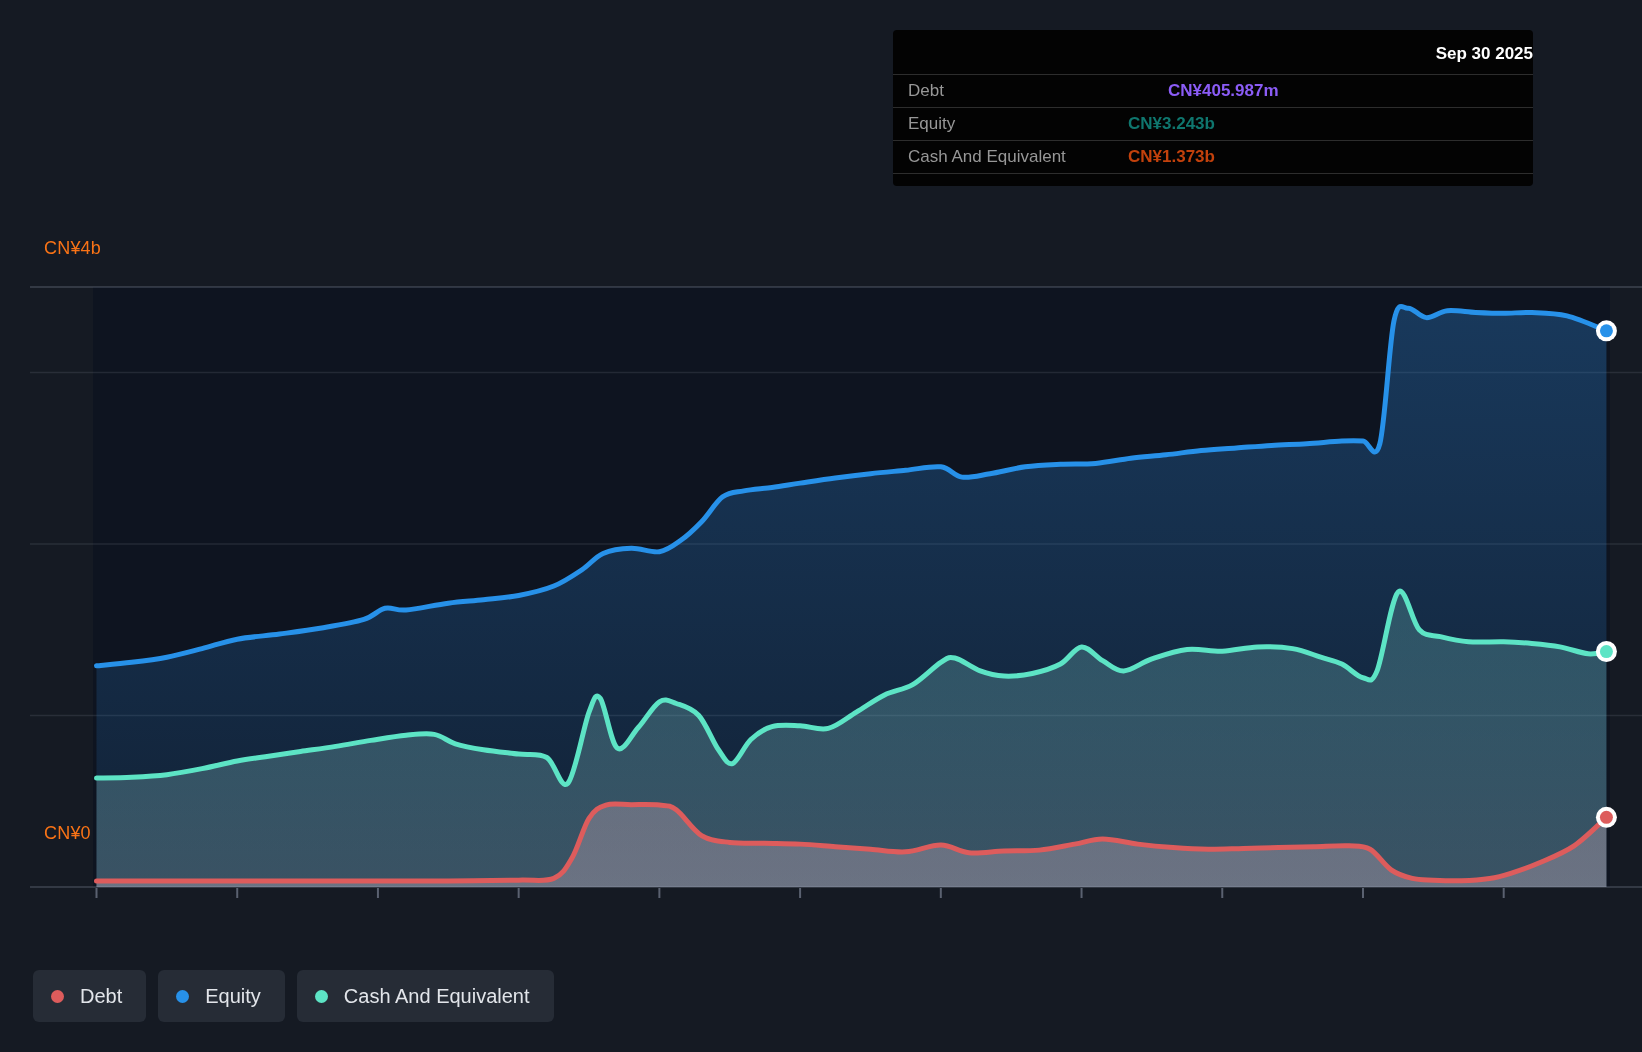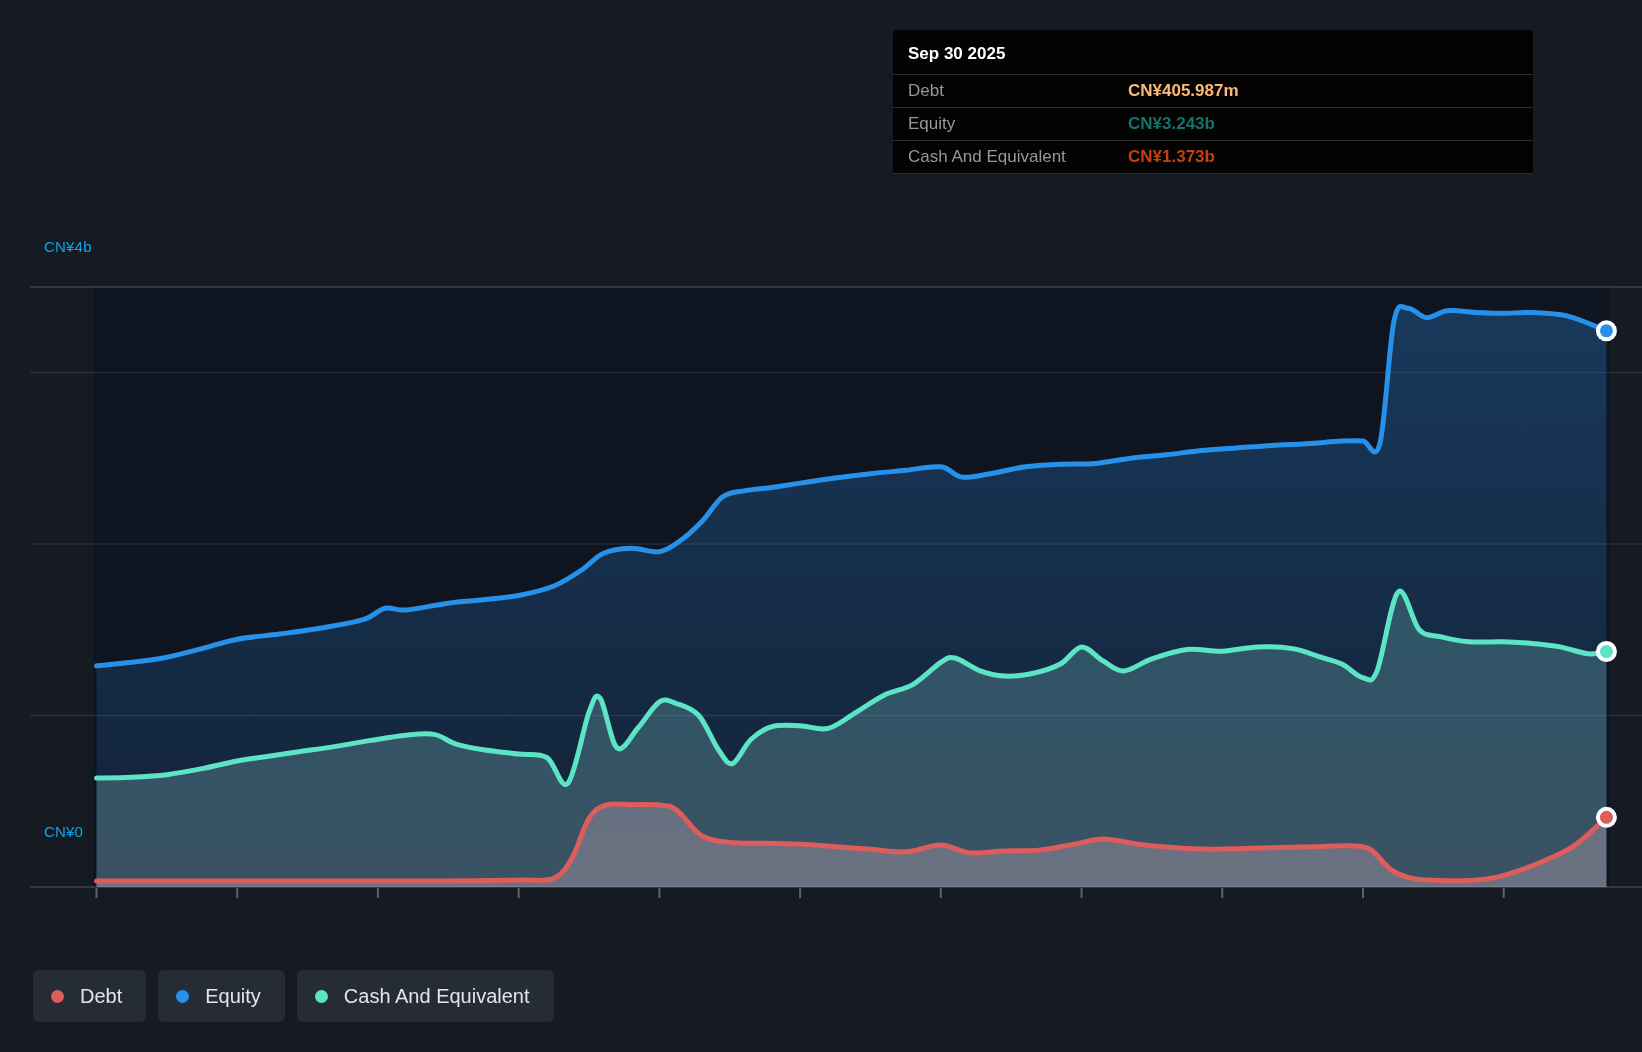--- a/index.html
+++ b/index.html
@@ -1,26 +1,26 @@
 <!DOCTYPE html>
 <html><head>
 <meta charset="utf-8">
 <style>
   html,body{margin:0;padding:0;background:#151a23;width:1642px;height:1052px;overflow:hidden;
             font-family:"Liberation Sans", sans-serif;}
   .stage{position:relative;width:1642px;height:1052px;background:#151a23;}
   svg{position:absolute;left:0;top:0;}
-  .axis-label{position:absolute;left:44px;color:#0ea5e9;font-size:15px;font-weight:400;letter-spacing:.2px;}
+  .axis-label{position:absolute;left:44px;color:#f97316;font-size:18px;font-weight:400;letter-spacing:.2px;}
   .axis-label.top{top:238px;}
   .axis-label.zero{top:823px;}
   .x-labels{position:absolute;left:0;top:901px;width:1642px;height:30px;}
   .x-year{position:absolute;transform:translateX(-50%);color:#ced3da;font-size:20px;}
   
   .tooltip{position:absolute;left:893px;top:30px;width:640px;background:#030303;border-radius:4px;
-           color:#fff;box-sizing:border-box;}
+           color:#fff;box-sizing:border-box;padding-bottom:12px;text-align:right;}
   .t-title{padding:14px 0 10px 15px;font-size:17px;font-weight:700;color:#fff;}
   .t-div{height:1px;background:#2d2d2d;margin:0;}
   .trow{position:relative;height:32px;display:flex;align-items:center;}
   .tlabel{position:absolute;left:15px;color:#979797;font-size:17px;}
   .tval{position:absolute;left:235px;font-size:17px;font-weight:700;}
   .tratio-rest{color:#979797;font-weight:400;}
   
   .legend{position:absolute;left:33px;top:970px;display:flex;gap:12px;}
   .pill{height:52px;background:#262c36;border-radius:6px;display:flex;align-items:center;
         padding:0 24px 0 18px;cursor:pointer;}
@@ -94,21 +94,21 @@
   </svg>
 
   <div class="axis-label top">CN¥4b</div>
   <div class="axis-label zero">CN¥0</div>
 
   <div class="tooltip">
     <div class="t-title">Sep 30 2025</div>
     <div class="t-div"></div>
     <div class="trow">
       <span class="tlabel">Debt</span>
-      <span class="tval" id="tv-debt" style="color: #fdba74;">CN¥405.987m</span>
+      <span class="tval" id="tv-debt" style="color: #8b5cf6; margin-left: 40px;">CN¥405.987m</span>
     </div>
     <div class="t-div"></div>
     <div class="trow">
       <span class="tlabel">Equity</span>
       <span class="tval" id="tv-equity" style="color: #0f766e;">CN¥3.243b</span>
     </div>
     <div class="t-div"></div>
     <div class="trow">
       <span class="tlabel">Cash And Equivalent</span>
       <span class="tval" id="tv-cash" style="color: #c2410c;">CN¥1.373b</span>

